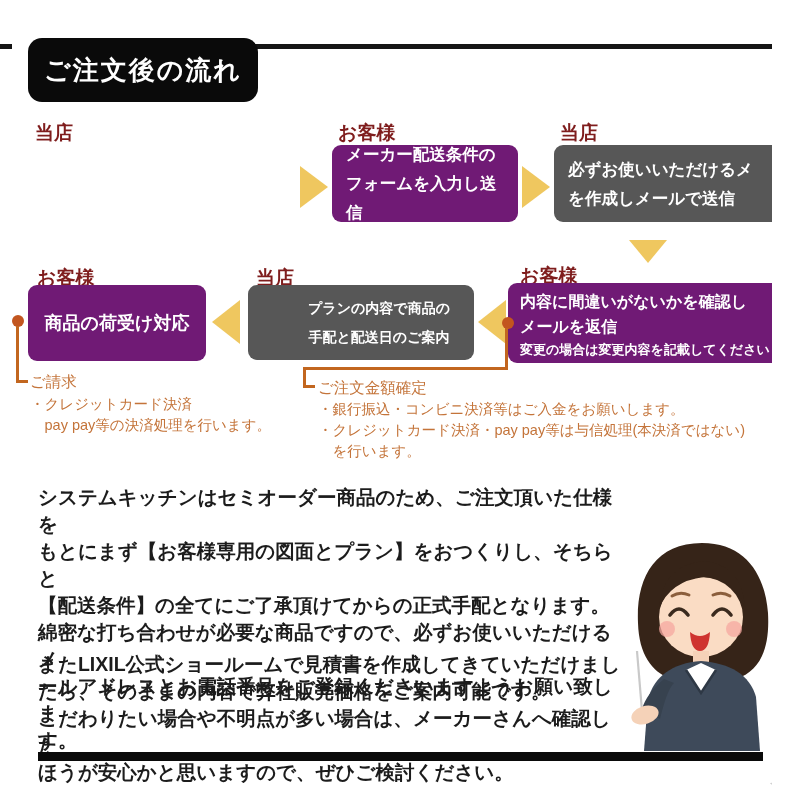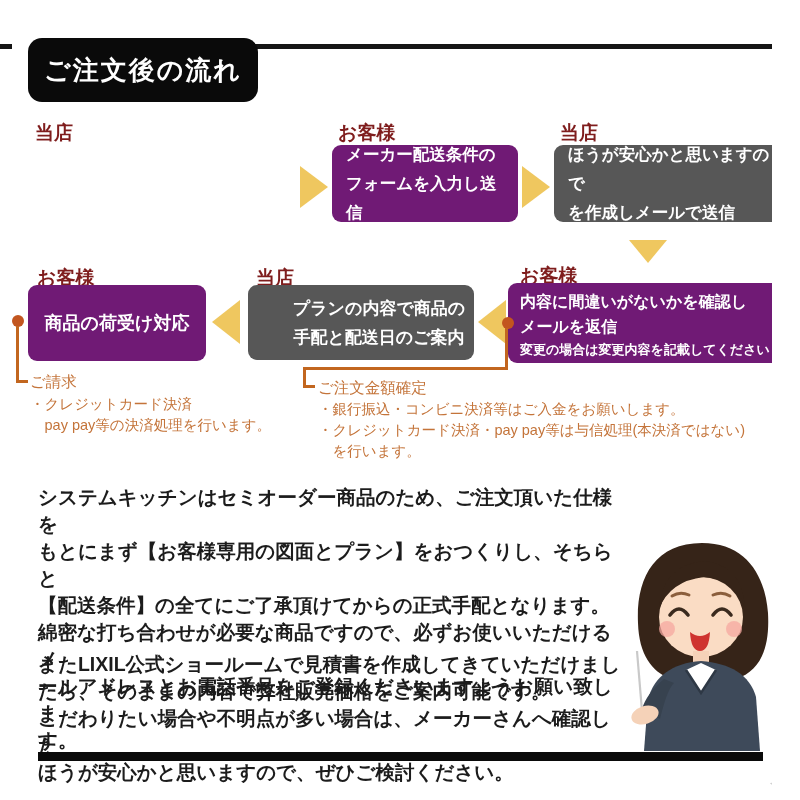--- a/index.html
+++ b/index.html
@@ -57,37 +57,37 @@
 
   <div class="actor" style="left:338px;top:120px;">お客様</div>
   <div class="box customer" style="left:332px;top:145px;width:186px;height:77px;">
     <span class="main">メーカー配送条件の
 フォームを入力し送信</span>
   </div>
   <div class="arrow-r" style="left:522px;top:166px;"></div>
 
   <div class="actor" style="left:560px;top:120px;">当店</div>
   <div class="box store" style="left:554px;top:145px;width:230px;height:77px;">
-    <span class="main">ほうが安心かと思いますので
+    <span class="main">必ずお使いいただけるメ
 を作成しメールで送信</span>
   </div>
 
   <div class="arrow-d" style="left:629px;top:240px;"></div>
 
   <div class="actor" style="left:520px;top:263px;">お客様</div>
   <div class="box customer" style="left:508px;top:283px;width:277px;height:80px;">
     <span class="main" style="font-size:16px;line-height:25px;padding:0 12px;">内容に間違いがないかを確認し
 メールを返信</span>
     <span class="note">変更の場合は変更内容を記載してください</span>
   </div>
   <div class="arrow-l" style="left:478px;top:300px;"></div>
 
   <div class="actor" style="left:256px;top:265px;">当店</div>
   <div class="box store" style="left:248px;top:285px;width:226px;height:75px;">
-    <span class="main centered" style="font-size:17px;margin-left:36px;">プランの内容で商品の
+    <span class="main centered" style="font-size:14px;margin-left:36px;">プランの内容で商品の
 手配と配送日のご案内</span>
   </div>
   <div class="arrow-l" style="left:212px;top:300px;"></div>
 
   <div class="actor" style="left:37px;top:265px;">お客様</div>
   <div class="box customer" style="left:28px;top:285px;width:178px;height:76px;">
     <span class="main centered" style="font-size:18px;">商品の荷受け対応</span>
   </div>
 
   <div class="odot" style="left:12px;top:315px;"></div>

